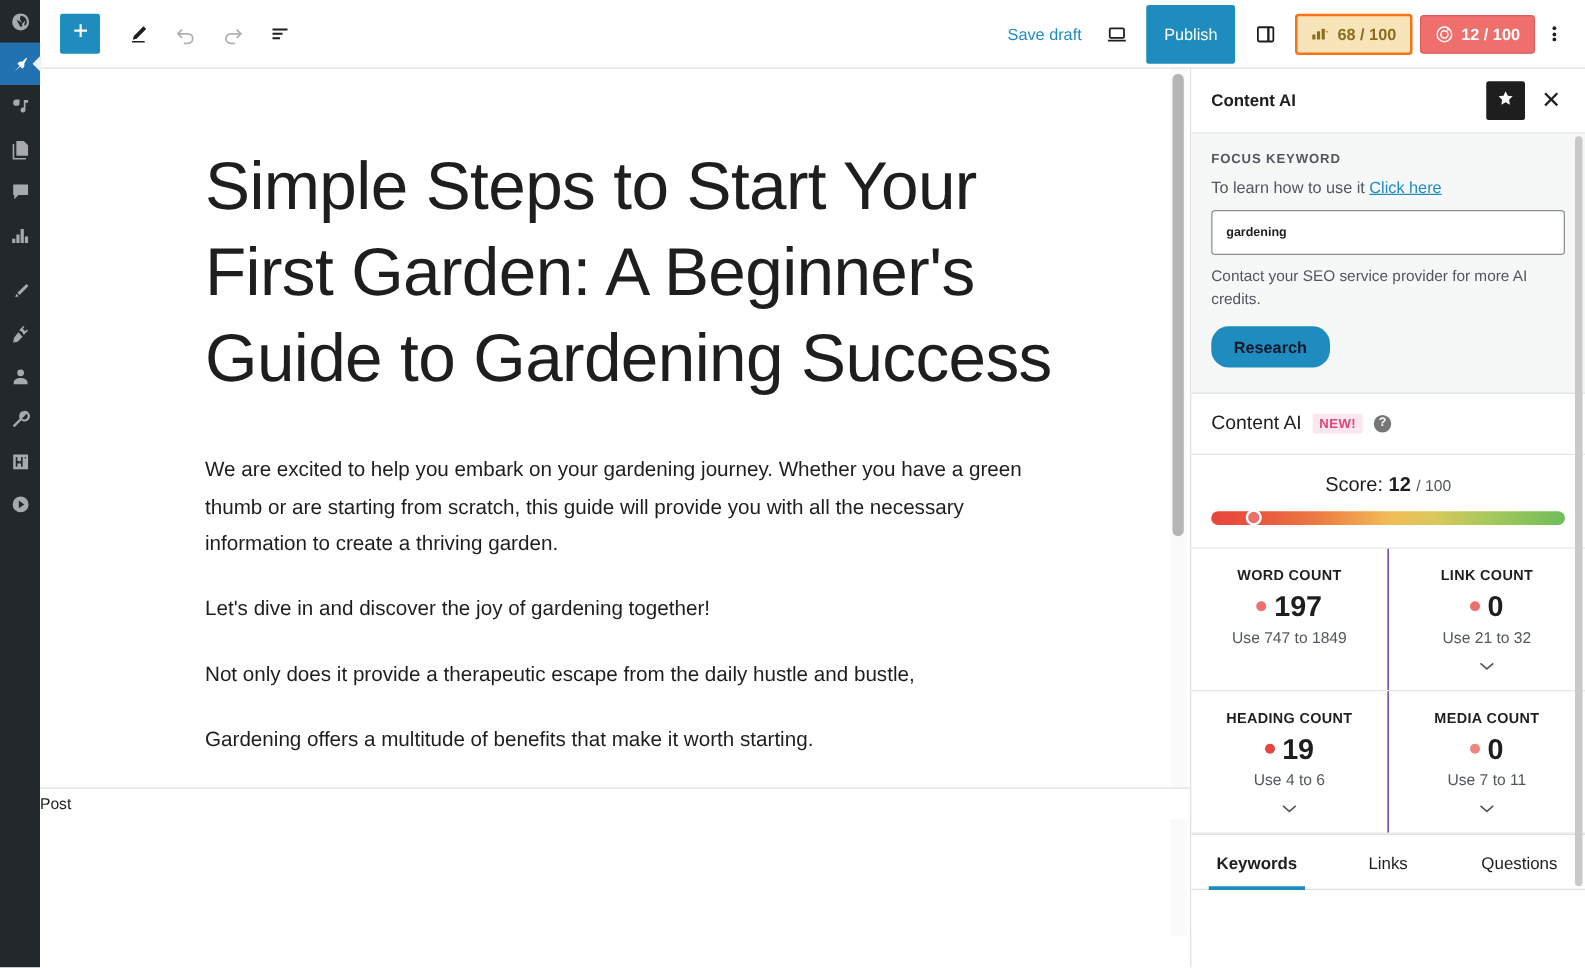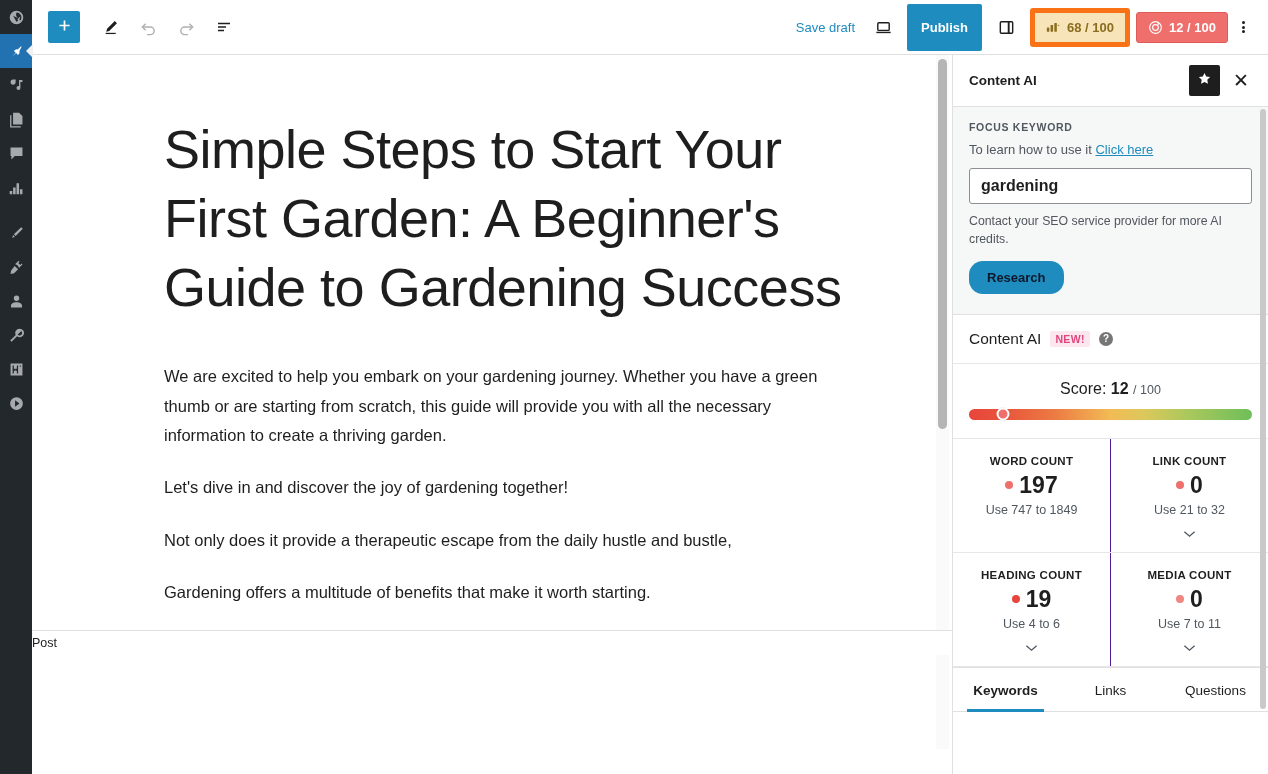--- a/index.html
+++ b/index.html
@@ -63,32 +63,32 @@
   }
   .add-btn svg { fill: #fff; }
 
   .save-draft {
     color: #1e8cbe; font-size: 13px; cursor: pointer;
     padding: 6px 10px; background: none; border: none;
     font-family: "Liberation Sans", sans-serif;
   }
   .publish-btn {
     background: #1e8cbe; color: #fff;
-    font-size: 13px; font-weight: bold;
+    font-size: 13px; font-weight: normal;
     border: none; border-radius: 2px;
     padding: 16px 14px; cursor: pointer; margin: 0 6px;
     font-family: "Liberation Sans", sans-serif;
   }
   .score-pill {
     display: flex; align-items: center; gap: 6px;
     border-radius: 3px; padding: 7px 11px;
     font-size: 13px; font-weight: bold; cursor: pointer;
     margin-left: 6px;
   }
-  .score-seo { background: #f7e4b9; color: #8a6d1f; border: 5px solid #f97316; }
+  .score-seo { background: #f7e4b9; color: #8a6d1f; border: 2px solid #f97316; }
   .score-ai  { background: #ef6f6c; color: #ffffff; border: 1px solid #e05a57; }
   .score-pill svg { display:block; }
 
   .kebab { width: 30px; height: 36px; display:flex; align-items:center; justify-content:center; cursor:pointer; }
   .kebab i { display:block; width:3px; height:3px; border-radius:50%; background:#1e1e1e; margin:1.5px 0; }
 
   
   .canvas {
     position: absolute; left: 32px; top: 55px;
     width: 920px; height: 694px;
@@ -166,21 +166,21 @@
   }
   .fk-label {
     font-size: 10.5px; font-weight: bold; letter-spacing: 0.7px;
     color: #50575e; margin-bottom: 9px;
   }
   .fk-learn { font-size: 13px; color: #50575e; margin-bottom: 11px; }
   .fk-learn a { color: #1e8cbe; }
   .fk-input {
     width: 100%; height: 36px;
     border: 1px solid #8c8f94; border-radius: 3px;
-    padding: 0 11px; font-size: 16px; font-weight: bold;
+    padding: 0 11px; font-size: 10px; font-weight: bold;
     color: #1e1e1e; background:#fff;
     font-family: "Liberation Sans", sans-serif;
   }
   .fk-note { font-size: 12.3px; color: #50575e; line-height: 1.45; margin: 9px 0 12px 0; }
   .research-btn {
     background: #1e8cbe; color: #0f172a; border: none; border-radius: 14px;
     font-size: 13px; font-weight: bold; padding: 9px 18px; cursor: pointer;
     font-family: "Liberation Sans", sans-serif;
   }
 

